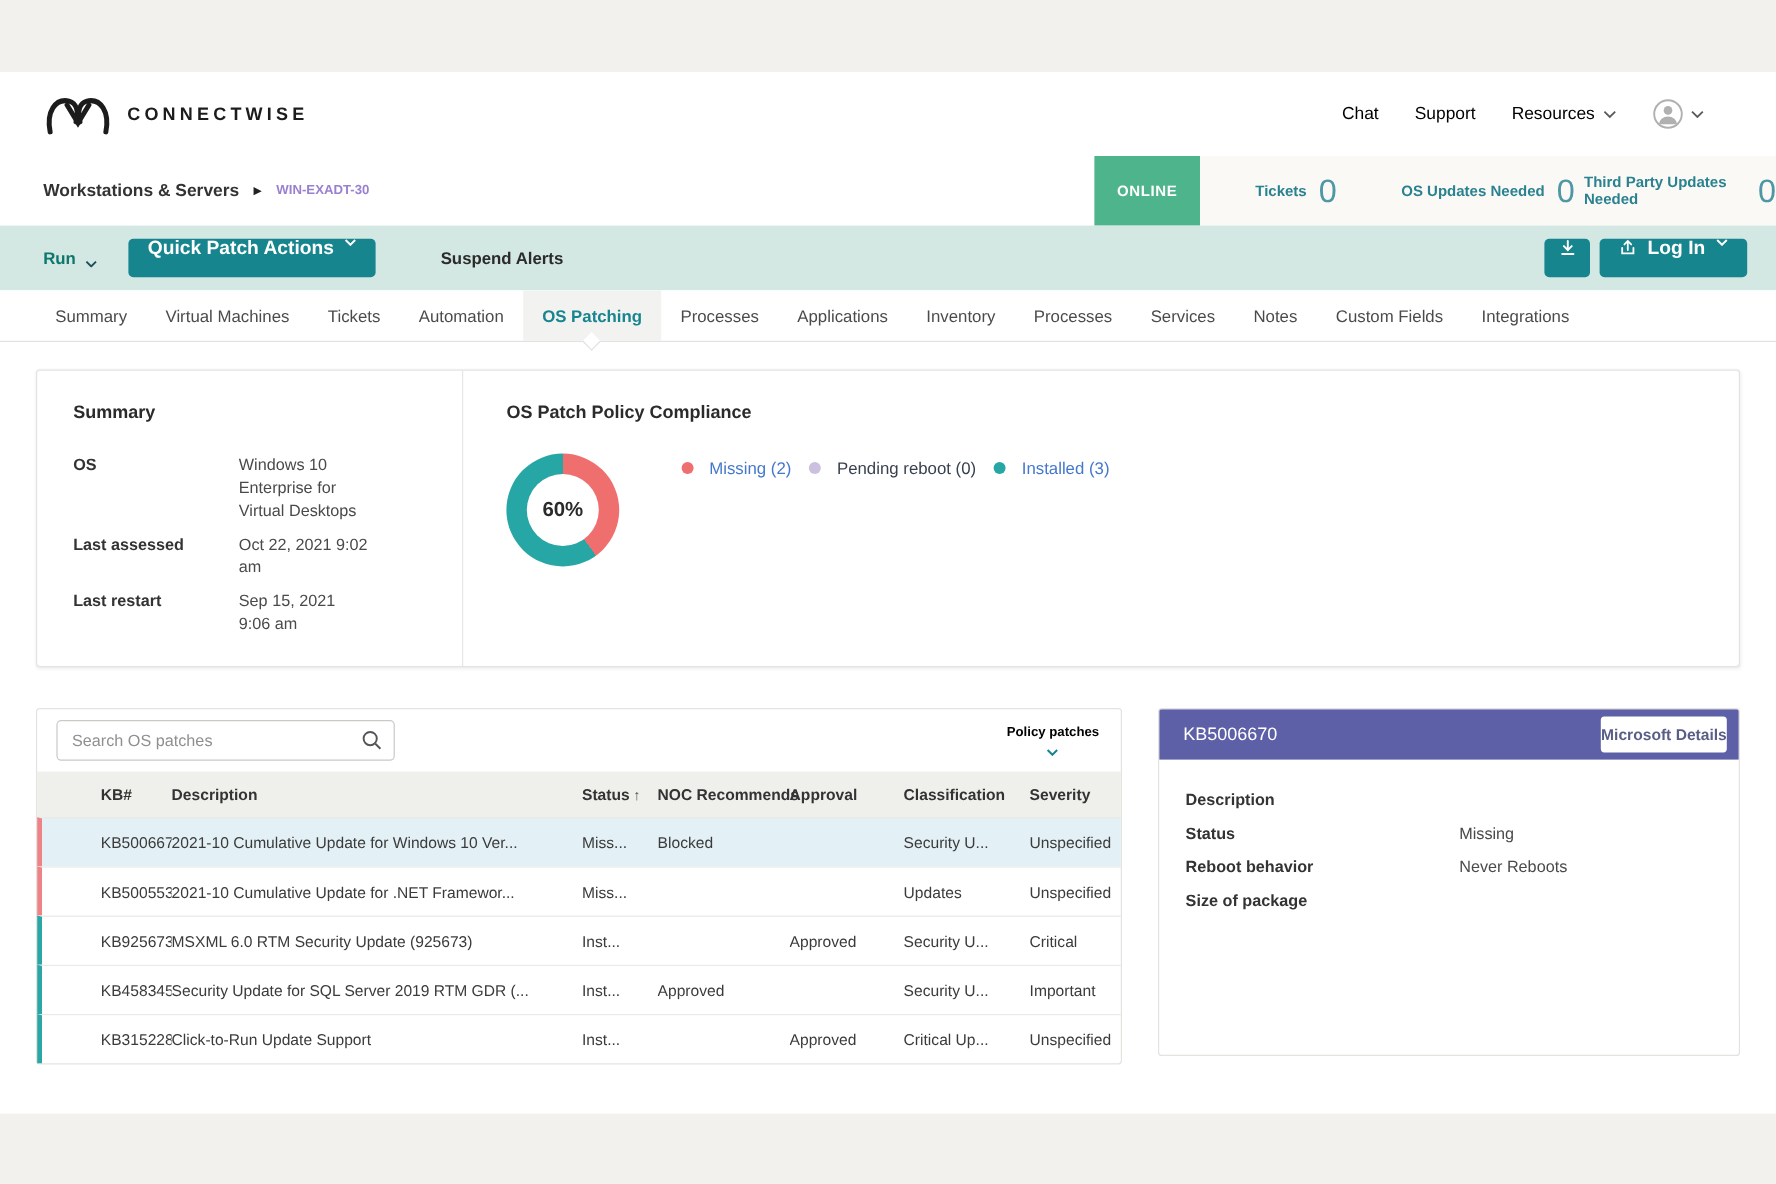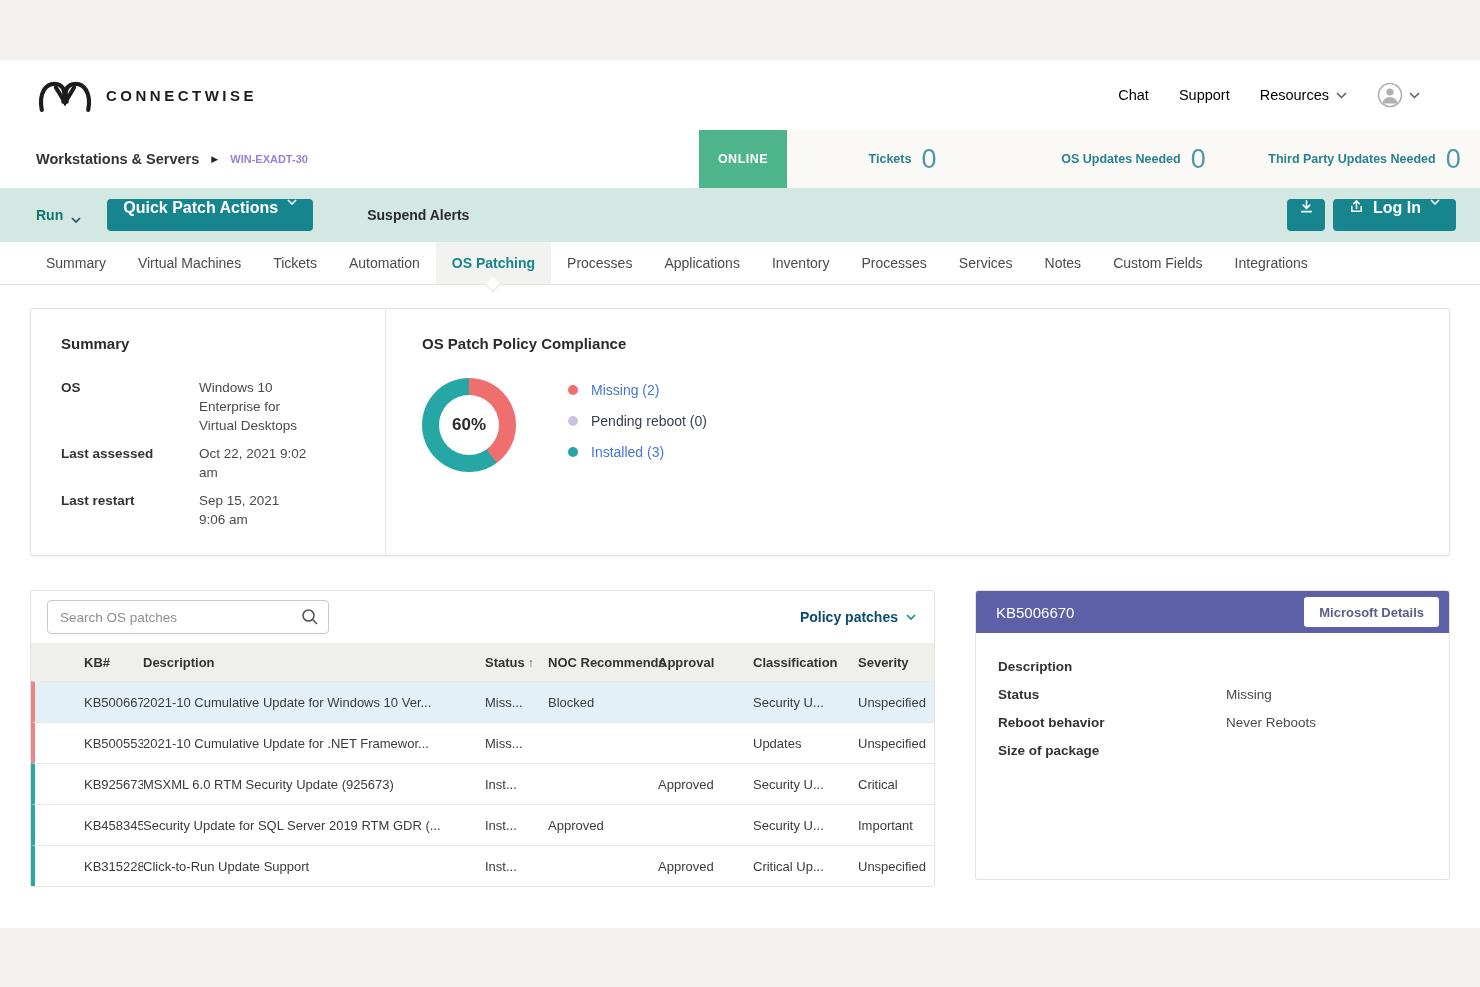--- a/index.html
+++ b/index.html
@@ -18,21 +18,21 @@
   .top-nav a { font-size:14.5px; color:#000000; text-decoration:none; display:flex; align-items:center; gap:7px; cursor:pointer; }
   .chev { display:inline-block; }
   .avatar-wrap { display:flex; align-items:center; gap:6px; color:#8a8a8a; cursor:pointer; }
 
   
   .breadcrumb-bar { height:58px; display:flex; align-items:stretch; background:#fff; flex:none; }
   .breadcrumb { display:flex; align-items:center; gap:12px; padding-left:36px; }
   .crumb-parent { font-size:14.5px; font-weight:bold; color:#333; text-decoration:none; cursor:pointer; }
   .crumb-arrow { font-size:9px; color:#222; }
   .crumb-current { font-size:11px; font-weight:bold; color:#9B80D2; text-decoration:none; cursor:pointer; }
-  .status-stats { margin-left:auto; width:781px; display:flex; align-items:stretch; background:#FAF9F6; }
+  .status-stats { margin-left:auto; width:568px; display:flex; align-items:stretch; background:#FAF9F6; }
   .online-badge { width:88px; background:#4DB48C; color:#fff; font-size:12.5px; font-weight:bold; letter-spacing:0.5px; display:flex; align-items:center; justify-content:center; }
   .stat { flex:1; display:flex; align-items:center; justify-content:center; gap:10px; }
   .stat-label { font-size:12.5px; font-weight:bold; color:#2A8290; }
   .stat-value { font-size:27px; color:#4E97A4; line-height:1; }
 
   
   .action-bar { height:54px; background:#D3E7E3; display:flex; align-items:center; padding:0 24px 0 36px; gap:26px; flex:none; }
   .run-dd { display:flex; align-items:flex-end; gap:8px; font-size:14px; font-weight:bold; color:#0f766e; cursor:pointer; }
   .btn-teal { background:#17858E; color:#fff; border:none; border-radius:4px; font-family:inherit; font-size:16px; font-weight:bold; height:32px; padding:0 16px; display:flex; gap:9px; cursor:pointer; }
   .suspend-link { font-size:14px; font-weight:bold; color:#2b2b2b; cursor:pointer; margin-left:28px; }
@@ -50,55 +50,55 @@
   .summary-pane { width:355px; border-right:1px solid #E6E6E3; padding:26px 20px 0 30px; }
   .pane-title { font-size:15px; font-weight:bold; color:#2b2b2b; }
   .sum-fields { margin-top:26px; }
   .sum-row { display:grid; grid-template-columns:138px 1fr; margin-bottom:9px; }
   .sum-label { font-size:13.5px; font-weight:bold; color:#333; line-height:19px; }
   .sum-value { font-size:13.5px; color:#4a4a4a; line-height:19px; max-width:110px; }
   .compliance-pane { flex:1; padding:26px 0 0 36px; }
   .compliance-body { display:flex; align-items:flex-start; margin-top:26px; }
   .donut { width:94px; height:94px; border-radius:50%; background:conic-gradient(#EF6F6F 0 40%, #26A6A4 40% 100%); display:flex; align-items:center; justify-content:center; cursor:pointer; }
   .donut-hole { width:60px; height:60px; border-radius:50%; background:#fff; display:flex; align-items:center; justify-content:center; font-size:17px; font-weight:bold; color:#2b2b2b; }
-  .legend { margin-left:52px; margin-top:4px; display:flex; flex-direction:column; gap:15px; }
+  .legend { margin-left:52px; margin-top:4px; display:flex; flex-direction:row; gap:15px; }
   .legend-item { display:flex; align-items:center; gap:13px; }
   .dot { width:10px; height:10px; border-radius:50%; flex:none; }
   .dot-missing { background:#EF6F6F; }
   .dot-pending { background:#CBC1DF; }
   .dot-installed { background:#26A6A4; }
   .legend-link { font-size:14px; color:#4478CC; text-decoration:none; cursor:pointer; }
   .legend-plain { font-size:14px; color:#39404F; }
 
   
-  .patches-row { margin:34px 30px 0 30px; display:flex; gap:40px; align-items:flex-start; }
+  .patches-row { margin:34px 30px 0 30px; display:flex; gap:30px; align-items:flex-start; }
   .patch-card { width:905px; border:1px solid #E3E3E0; border-radius:3px; background:#fff; }
   .table-toolbar { height:52px; display:flex; align-items:center; padding:0 18px 0 16px; }
   .search-wrap { position:relative; width:282px; }
   .search-wrap input { width:282px; height:34px; border:1px solid #C9C9C5; border-radius:4px; padding:0 36px 0 12px; font-family:inherit; font-size:13.5px; color:#444; outline:none; }
   .search-wrap input::placeholder { color:#8f8f8f; }
   .search-icon { position:absolute; right:10px; top:8px; }
-  .filter-dd { margin-left:auto; display:flex; align-items:center; gap:8px; font-size:14px; font-weight:bold; color:#0c4a6e; cursor:pointer; }
+  .filter-dd { margin-left:auto; display:flex; align-items:center; gap:8px; font-size:11px; font-weight:bold; color:#000000; cursor:pointer;flex-direction:column; }
 
   .thead, .trow { display:grid; grid-template-columns:72px 342px 63px 110px 95px 105px 1fr; align-items:center;padding-left:36px; }
   .thead { background:#EFEFEC; height:38px; border-left:4px solid transparent; font-size:13px; font-weight:bold; color:#333; }
   .thead > div, .trow > div { white-space:nowrap; overflow:hidden; padding-right:6px; }
   .thead .col-noc, .thead .col-status { overflow:visible; }
   .col-kb { padding-left:13px; }
   .trow { height:41px; border-top:1px solid #E9E9E6; font-size:13px; color:#3b3b3b; border-left:4px solid transparent; cursor:pointer; }
   .trow.bar-missing { border-left-color:#EE8286; }
   .trow.bar-installed { border-left-color:#2AA7A5; }
   .trow.selected { background:#E3F1F6; }
   .sort-arrow { font-size:12px; color:#555; margin-left:3px; }
 
   
   .detail-card { flex:1; border:1px solid #E3E3E0; border-radius:3px; background:#fff; overflow:hidden; }
   .detail-header { height:42px; background:#5D5FA7; display:flex; align-items:center; padding:0 10px 0 20px; }
   .detail-title { color:#fff; font-size:15px; font-weight:normal; }
-  .ms-btn { margin-left:auto; background:#fff; color:#5A5E87; border:none; border-radius:3px; height:30px; padding:0 15px; font-family:inherit; font-size:13px; font-weight:bold; cursor:pointer; }
+  .ms-btn { margin-left:auto; background:#fff; color:#5A5E87; border:none; border-radius:3px; height:30px; padding:0 0; font-family:inherit; font-size:13px; font-weight:bold; cursor:pointer; }
   .detail-body { padding:24px 20px 20px 22px; min-height:246px; }
   .dfield { display:grid; grid-template-columns:228px 1fr; margin-bottom:9px; }
   .dlabel { font-size:13.5px; font-weight:bold; color:#333; line-height:19px; }
   .dvalue { font-size:13.5px; color:#4a4a4a; line-height:19px; }
 </style>
 </head>
 <body>
 
 <div class="page">
 

